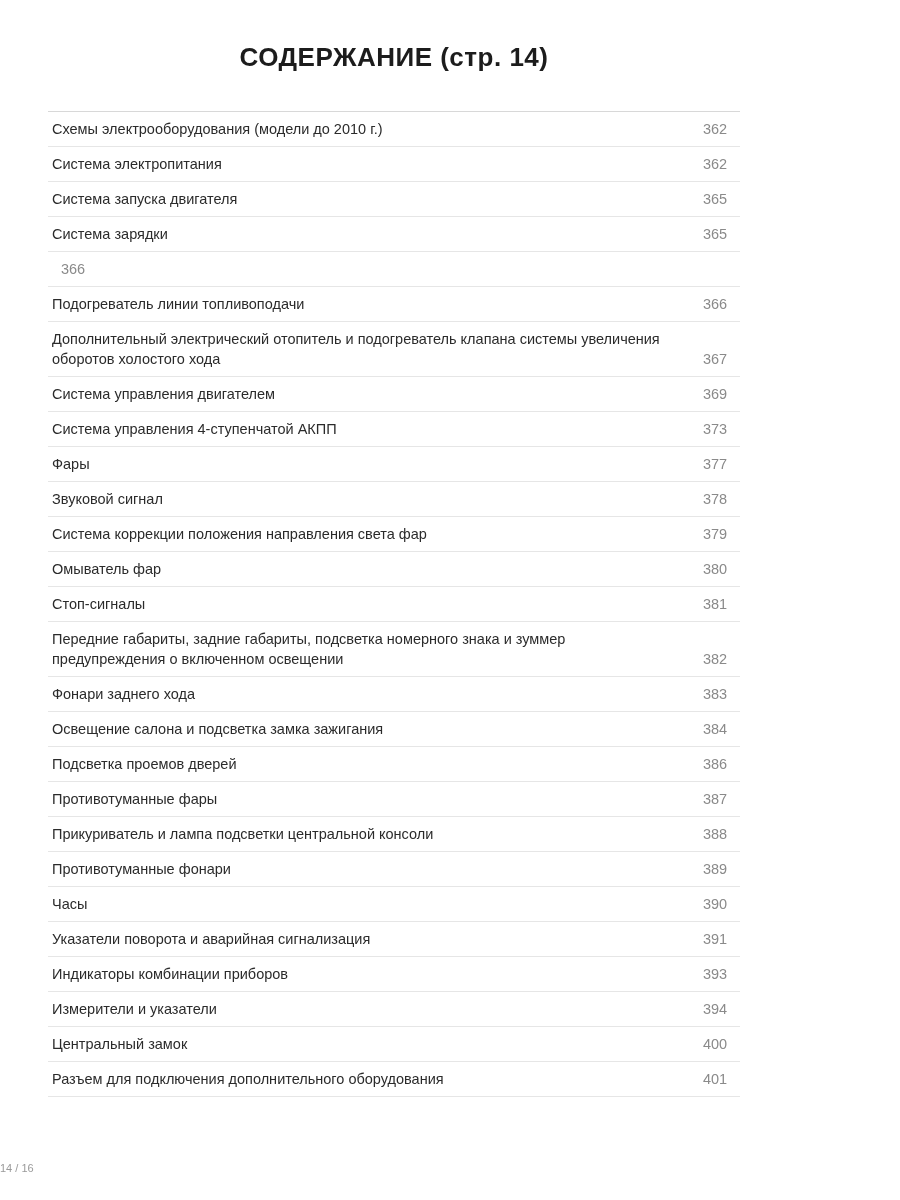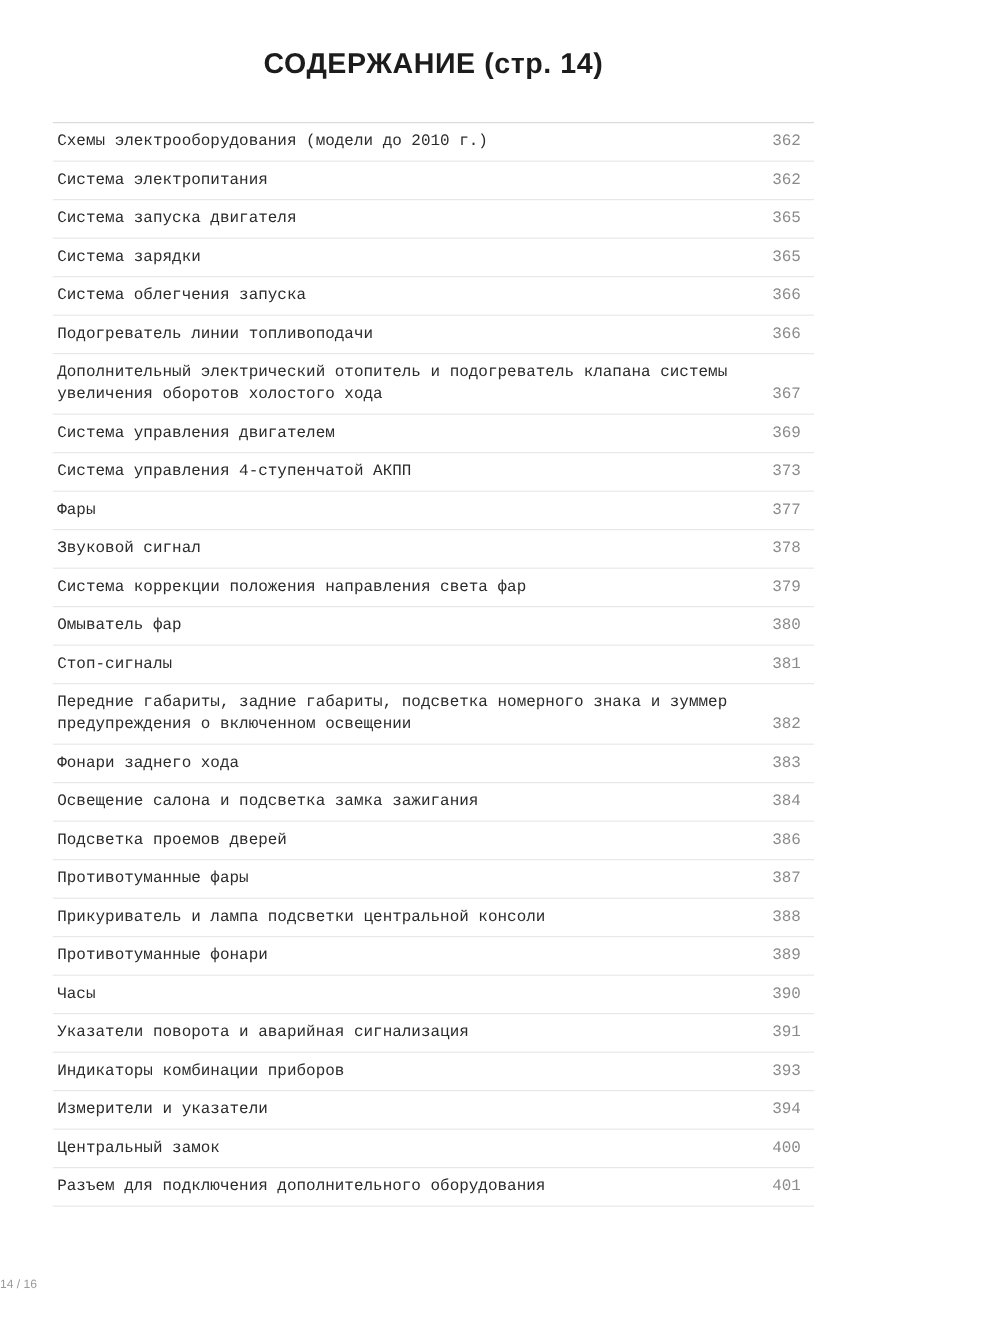--- a/index.html
+++ b/index.html
@@ -35,21 +35,20 @@
   .title-rule {
     height: 1px;
     background: #d8d8d8;
     margin: 38px 48px 0 48px;
   }
   .toc {
     margin: 0 48px;
     padding: 0;
     list-style: none;
     flex: 1 1 auto;
-    font-family: Liberation Mono, monospace;
   }
   .toc-row {
     display: flex;
     align-items: flex-end;
     border-bottom: 1px solid #e6e6e6;
     min-height: 34px;
     padding: 7px 4px 7px 4px;
     box-sizing: border-box;
   }
   .toc-row:first-child {
@@ -98,21 +97,20 @@
       </li>
       <li class="toc-row">
         <span class="toc-label">Система запуска двигателя</span>
         <span class="toc-page">365</span>
       </li>
       <li class="toc-row">
         <span class="toc-label">Система зарядки</span>
         <span class="toc-page">365</span>
       </li>
       <li class="toc-row">
-        <span class="toc-label">Система облегчения запуска</span>
         <span class="toc-page">366</span>
       </li>
       <li class="toc-row">
         <span class="toc-label">Подогреватель линии топливоподачи</span>
         <span class="toc-page">366</span>
       </li>
       <li class="toc-row">
         <span class="toc-label">Дополнительный электрический отопитель и подогреватель клапана системы увеличения оборотов холостого хода</span>
         <span class="toc-page">367</span>
       </li>

